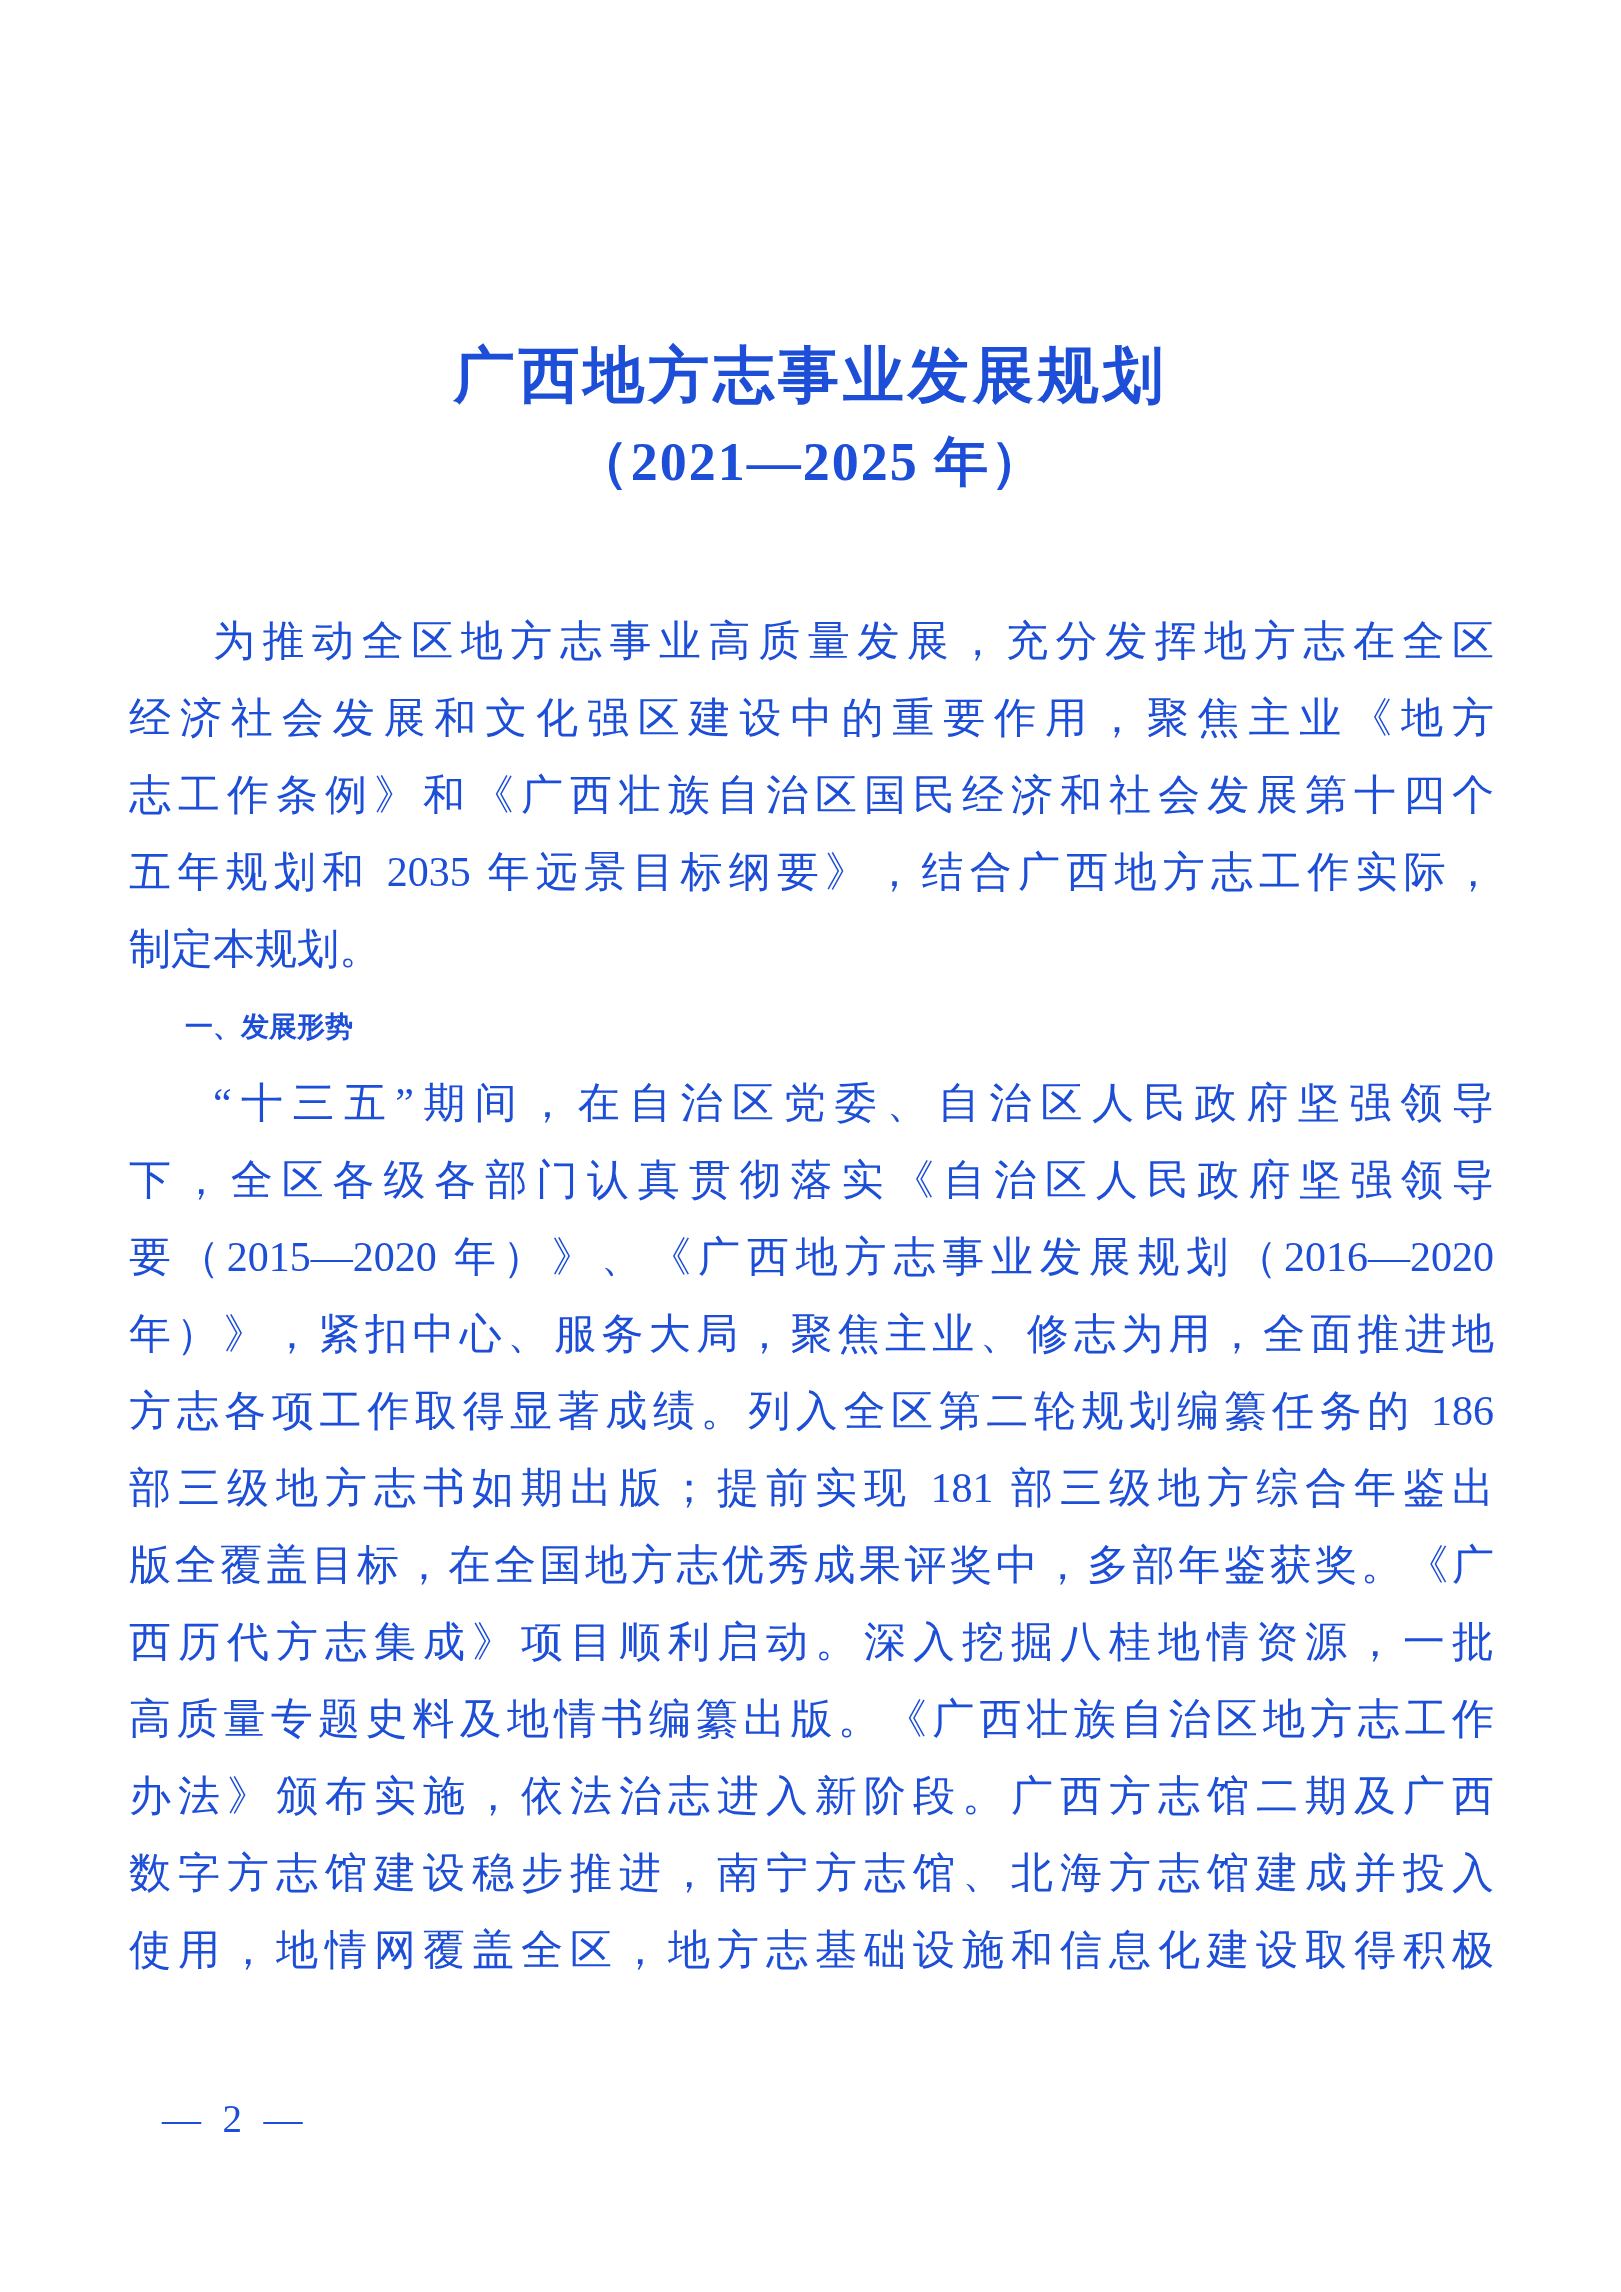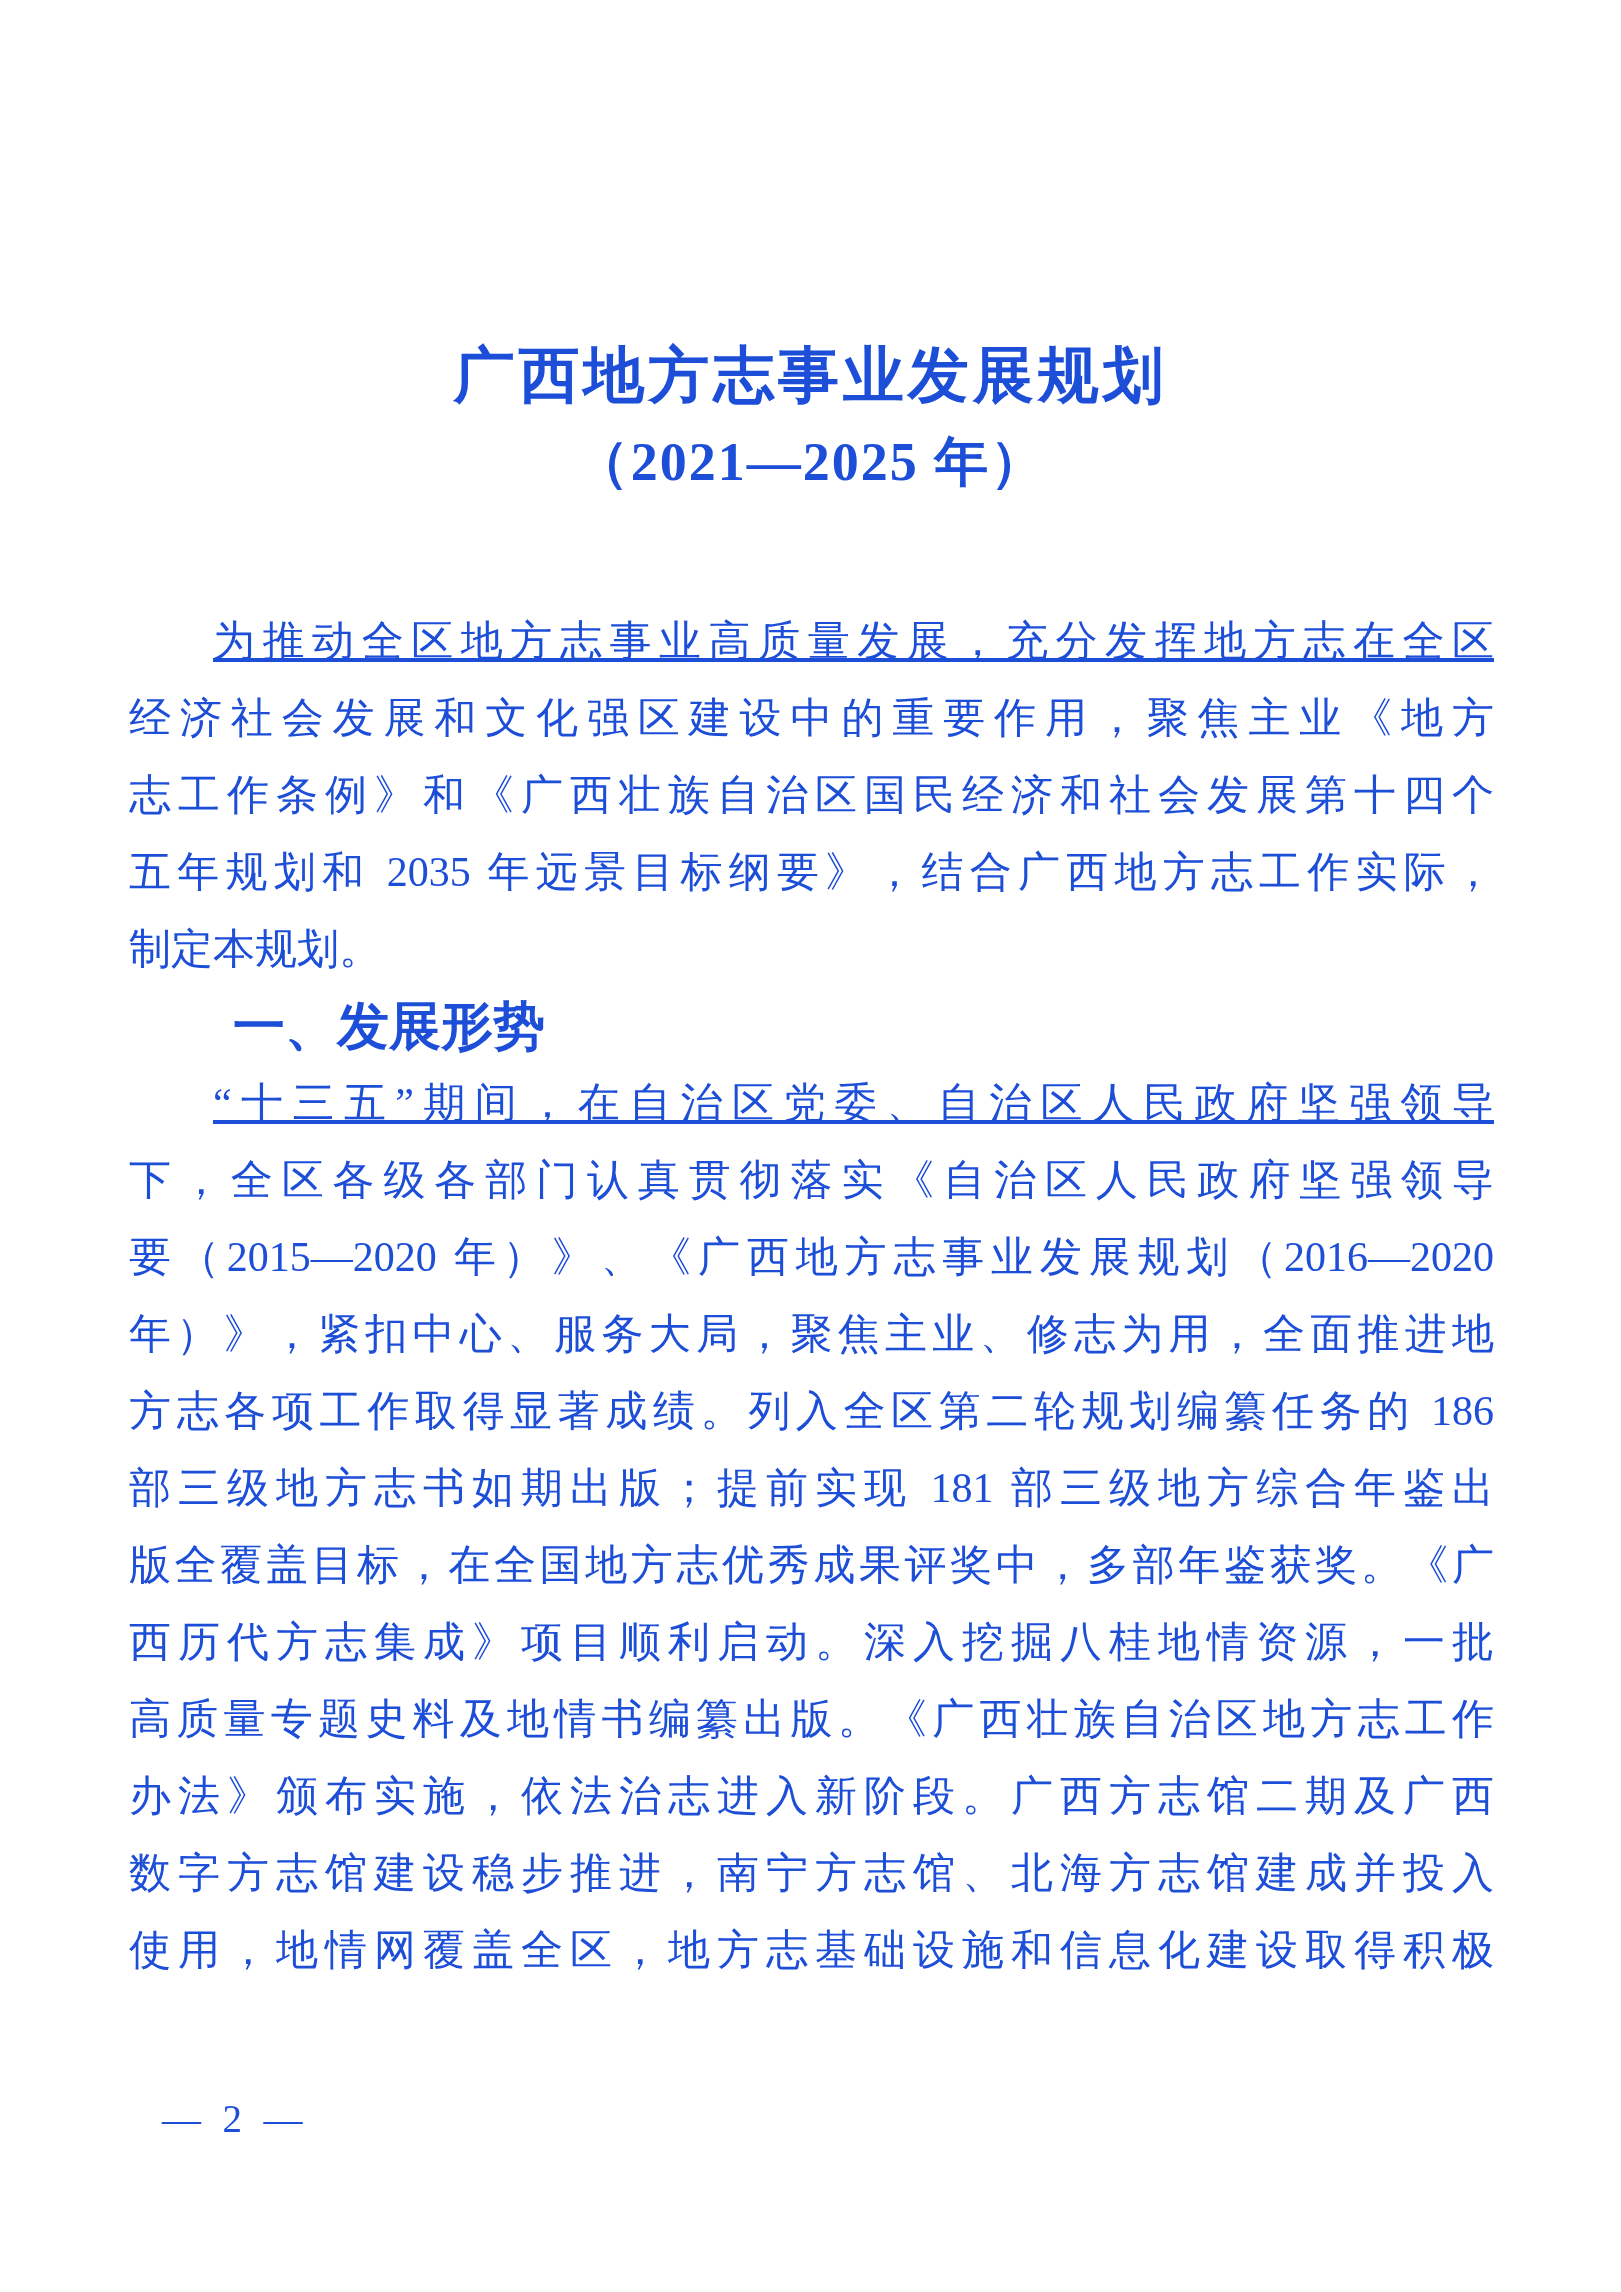--- a/index.html
+++ b/index.html
@@ -43,29 +43,28 @@
   .doc-body .line {
     text-align: justify;
     text-align-last: justify;
     text-justify: inter-character;
     white-space: normal;
     overflow: hidden;
     height: 77px;
   }
   .doc-body .line.first {
     text-indent: 2em;
-    text-decoration: underline;
   }
   .doc-body .line.para-end {
     text-align-last: left;
   }
   .doc-body .heading {
     font-family: "Liberation Sans", "DejaVu Sans", sans-serif;
     font-weight: bold;
-    font-size: 52px;
+    font-size: 28px;
     text-indent: 2em;
     height: 77px;
     line-height: 77px;
   }
   .page-number {
     position: absolute;
     left: 162px;
     bottom: 152px;
     font-size: 39px;
     letter-spacing: 5.9px;

